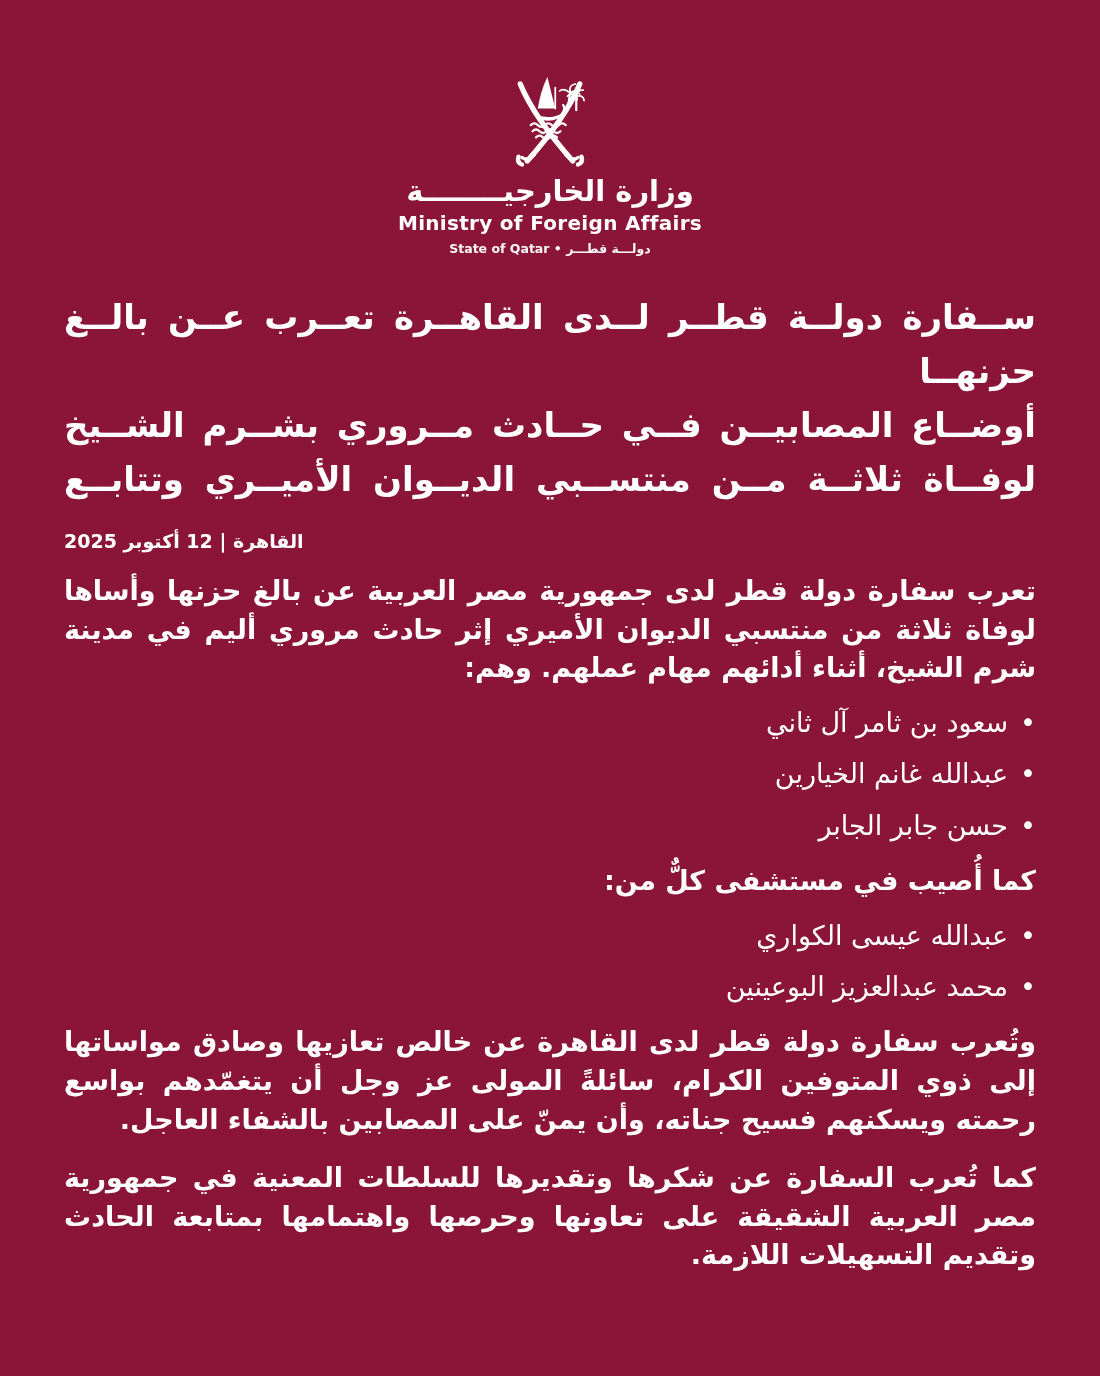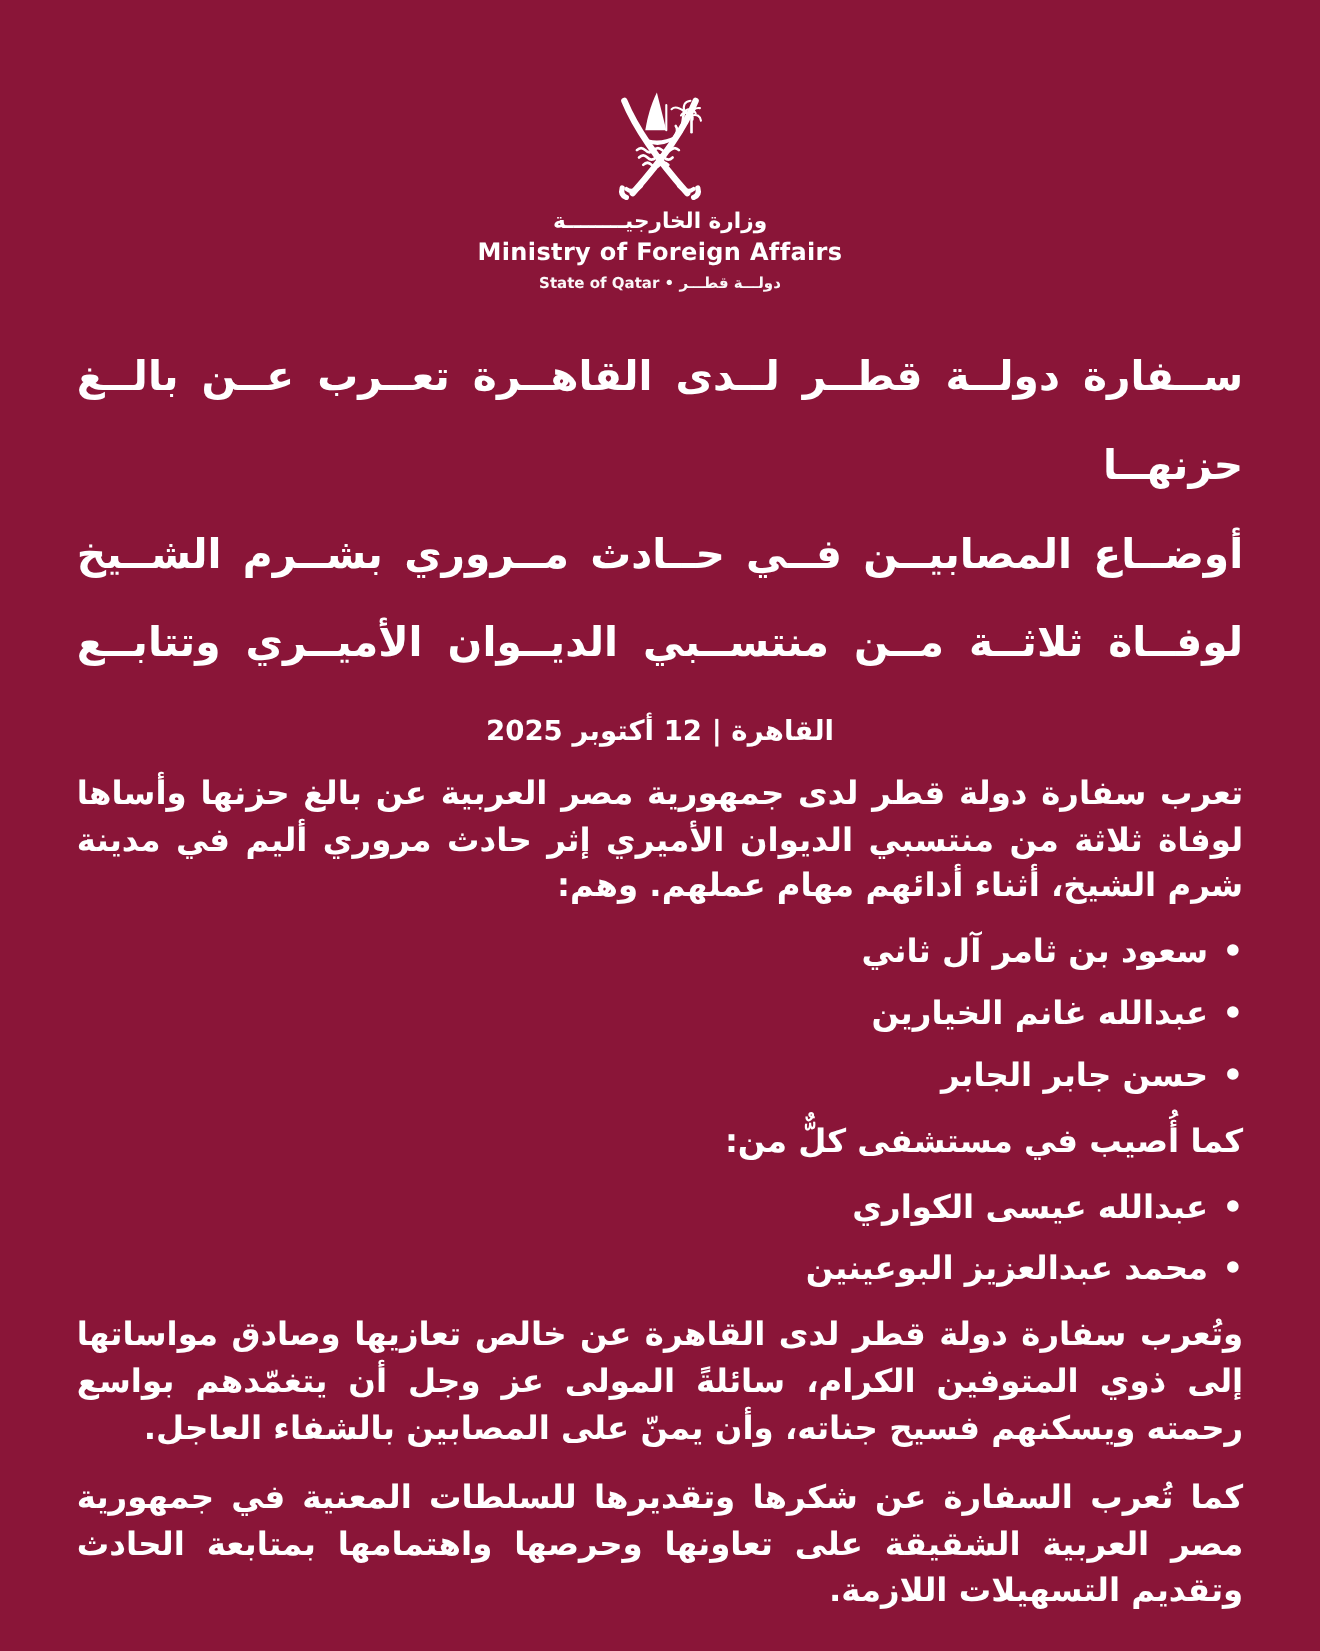--- a/index.html
+++ b/index.html
@@ -8,46 +8,46 @@
     background: var(--bg, #8A1538);
     font-family: "DejaVu Sans", sans-serif;
     color: var(--fg, #FFFFFF);
     overflow: hidden;
   }
   .page { padding-top: 70px; }
 
   
   .logo-block { text-align: center; }
   .emblem { width: 106px; height: 98px; display: inline-block; }
-  .ministry-ar { font-size: 18px; font-weight: bold; margin-top: 2px; direction: rtl; }
+  .ministry-ar { font-size: 29px; font-weight: bold; margin-top: 2px; direction: rtl; }
   .ministry-en { font-size: 20px; font-weight: bold; margin-top: 3px; letter-spacing: 0.3px; }
   .state-line  { font-size: 12.5px; font-weight: bold; margin-top: 6px; direction: rtl; opacity: 0.97; }
 
   
   .content { padding: 0 64px; direction: rtl; }
 
   .headline { margin-top: 34px; font-size: 34px; font-weight: bold; }
   .headline-line {
-    line-height: 74px;
+    line-height: 54px;
     text-align: justify;
     text-align-last: justify;
   }
 
-  .dateline { margin-top: 24px; font-size: 23px; font-weight: bold; text-align: center; }
+  .dateline { margin-top: 24px; font-size: 19px; font-weight: bold; text-align: left; }
 
   .para {
     margin-top: 20px;
     font-size: 27px; font-weight: bold;
     line-height: 1.43;
     text-align: justify;
   }
 
   .names-list { margin: 10px 0 0 0; padding: 0; list-style: none; }
   .names-list li {
-    font-size: 27px; font-weight: bold;
+    font-size: 27px; font-weight: normal;
     line-height: 1.2;
     margin-top: 19px;
     text-align: right;
   }
   .names-list li::before { content: "\2022"; margin-left: 12px; }
 </style>
 </head>
 <body>
 
 <div class="page">

